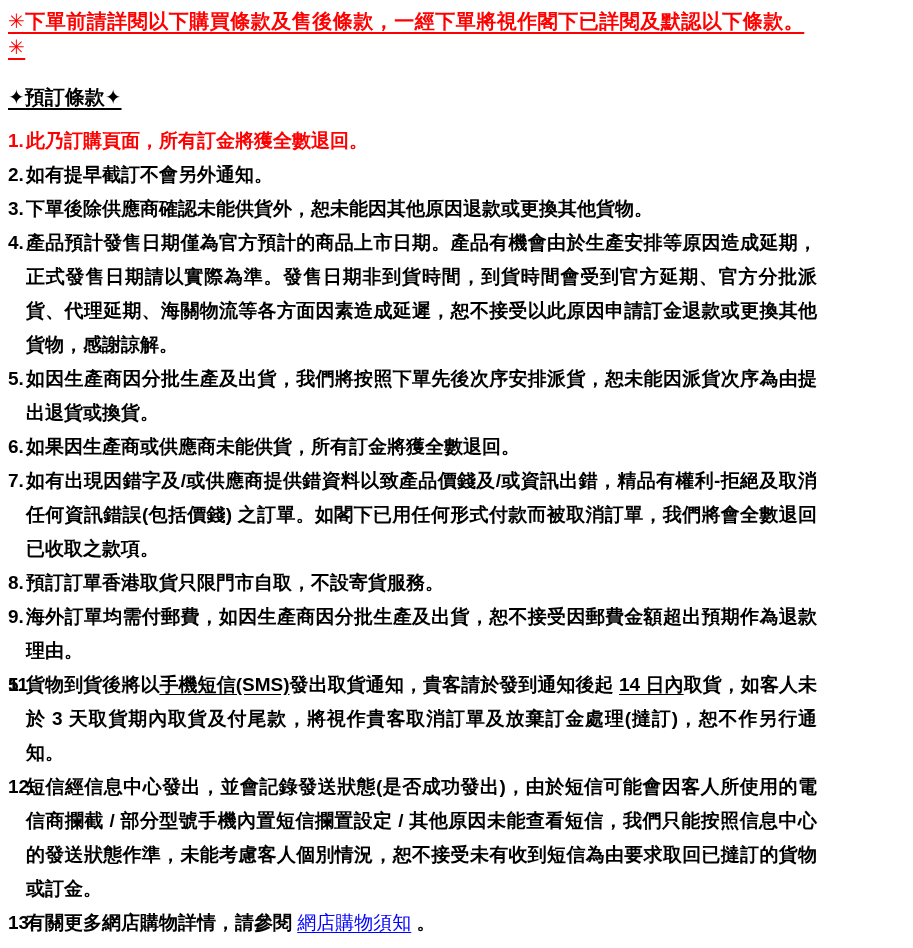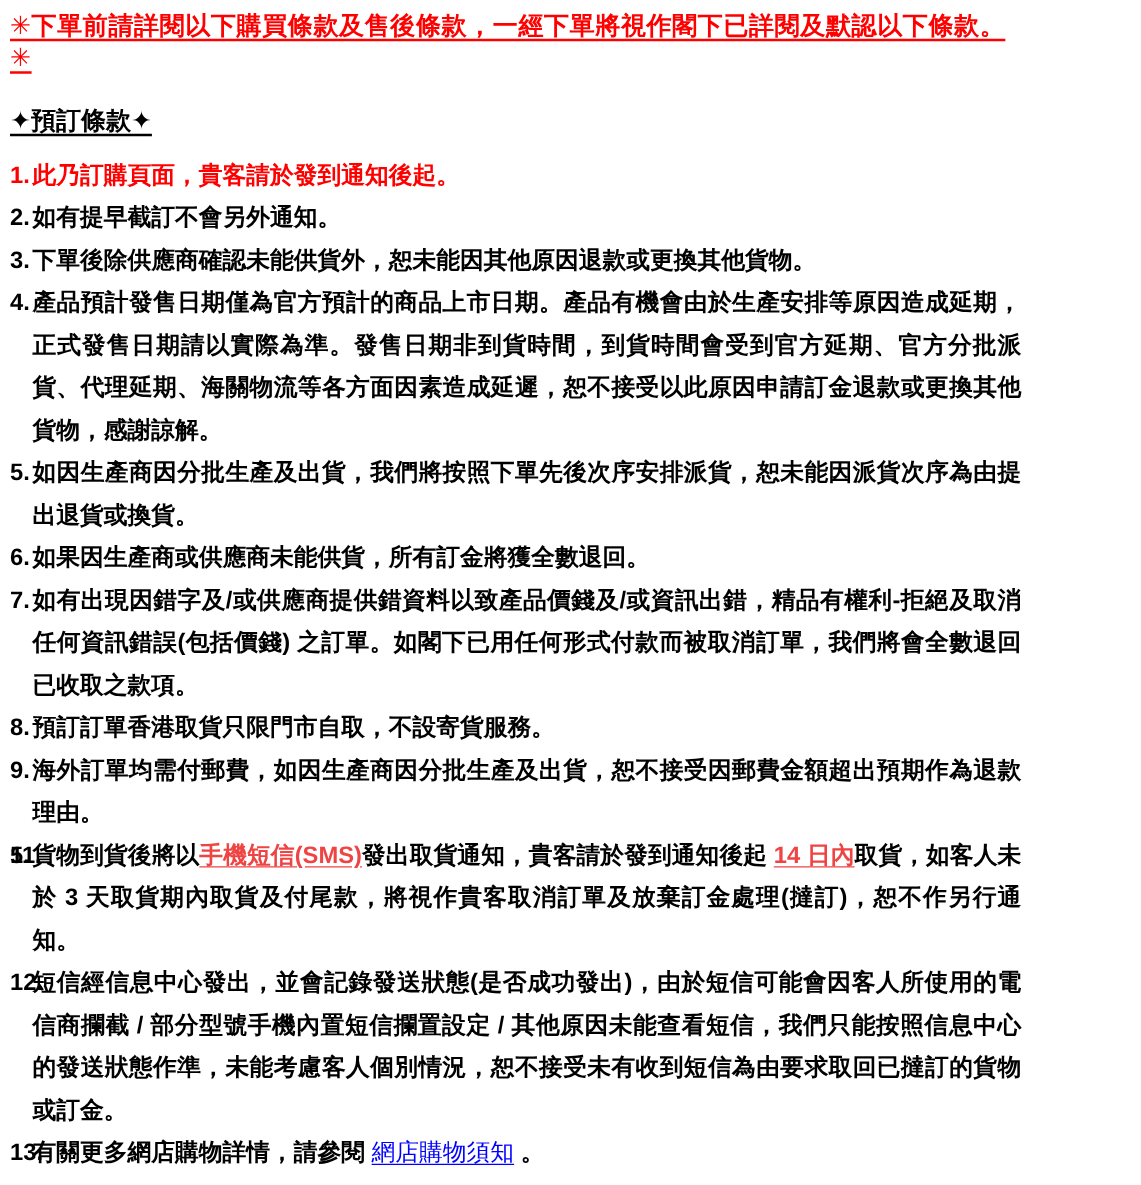--- a/index.html
+++ b/index.html
@@ -46,21 +46,21 @@
     text-align: justify;
   }
   ol.terms li .num {
     position: absolute;
     left: 0;
     top: 0;
     white-space: nowrap;
   }
   li.red, li.red .num { color: #ff0000; }
   .red-underline {
-    color: #ef4444;
+    color: #000000;
     text-decoration: underline;
     text-underline-offset: 3px;
   }
   ol.terms a {
     color: #0000ff;
     font-weight: 400;
     text-decoration: underline;
     text-underline-offset: 3px;
     cursor: pointer;
   }
@@ -69,21 +69,21 @@
 <body>
 
 <div class="page">
   <div class="header">✳下單前請詳閱以下購買條款及售後條款，一經下單將視作閣下已詳閱及默認以下條款。✳</div>
 
   <div>
     <span class="section-title">✦預訂條款✦</span>
   </div>
 
   <ol class="terms" id="terms-list">
-      <li class="red"><span class="num">1.</span><span>此乃訂購頁面，貴客請於發到通知後起。</span></li>
+      <li class="red"><span class="num">1.</span><span>此乃訂購頁面，所有訂金將獲全數退回。</span></li>
       <li><span class="num">2.</span><span>如有提早截訂不會另外通知。</span></li>
       <li><span class="num">3.</span><span>下單後除供應商確認未能供貨外，恕未能因其他原因退款或更換其他貨物。</span></li>
       <li><span class="num">4.</span><span>產品預計發售日期僅為官方預計的商品上市日期。產品有機會由於生產安排等原因造成延期，正式發售日期請以實際為準。發售日期非到貨時間，到貨時間會受到官方延期、官方分批派貨、代理延期、海關物流等各方面因素造成延遲，恕不接受以此原因申請訂金退款或更換其他貨物，感謝諒解。</span></li>
       <li><span class="num">5.</span><span>如因生產商因分批生產及出貨，我們將按照下單先後次序安排派貨，恕未能因派貨次序為由提出退貨或換貨。</span></li>
       <li><span class="num">6.</span><span>如果因生產商或供應商未能供貨，所有訂金將獲全數退回。</span></li>
       <li><span class="num">7.</span><span>如有出現因錯字及/或供應商提供錯資料以致產品價錢及/或資訊出錯，精品有權利-拒絕及取消任何資訊錯誤(包括價錢) 之訂單。如閣下已用任何形式付款而被取消訂單，我們將會全數退回已收取之款項。</span></li>
       <li><span class="num">8.</span><span>預訂訂單香港取貨只限門市自取，不設寄貨服務。</span></li>
       <li><span class="num">9.</span><span>海外訂單均需付郵費，如因生產商因分批生產及出貨，恕不接受因郵費金額超出預期作為退款理由。</span></li>
       <li><span class="num">5.</span></li>
       <li><span class="num">11.</span><span>貨物到貨後將以</span><span class="red-underline">手機短信(SMS)</span><span>發出取貨通知，貴客請於發到通知後起 </span><span class="red-underline">14 日內</span><span>取貨，如客人未於 3 天取貨期內取貨及付尾款，將視作貴客取消訂單及放棄訂金處理(撻訂)，恕不作另行通知。</span></li>

